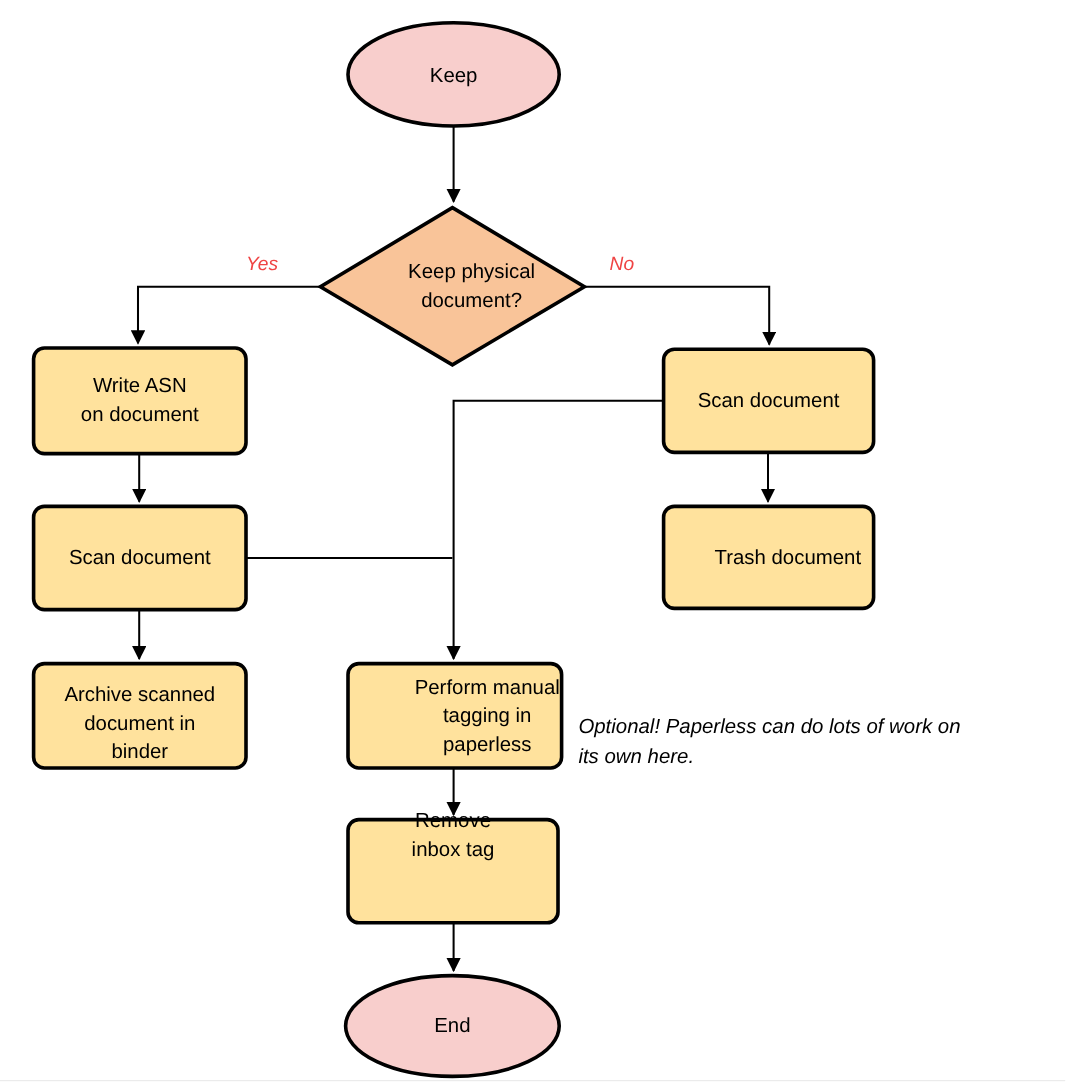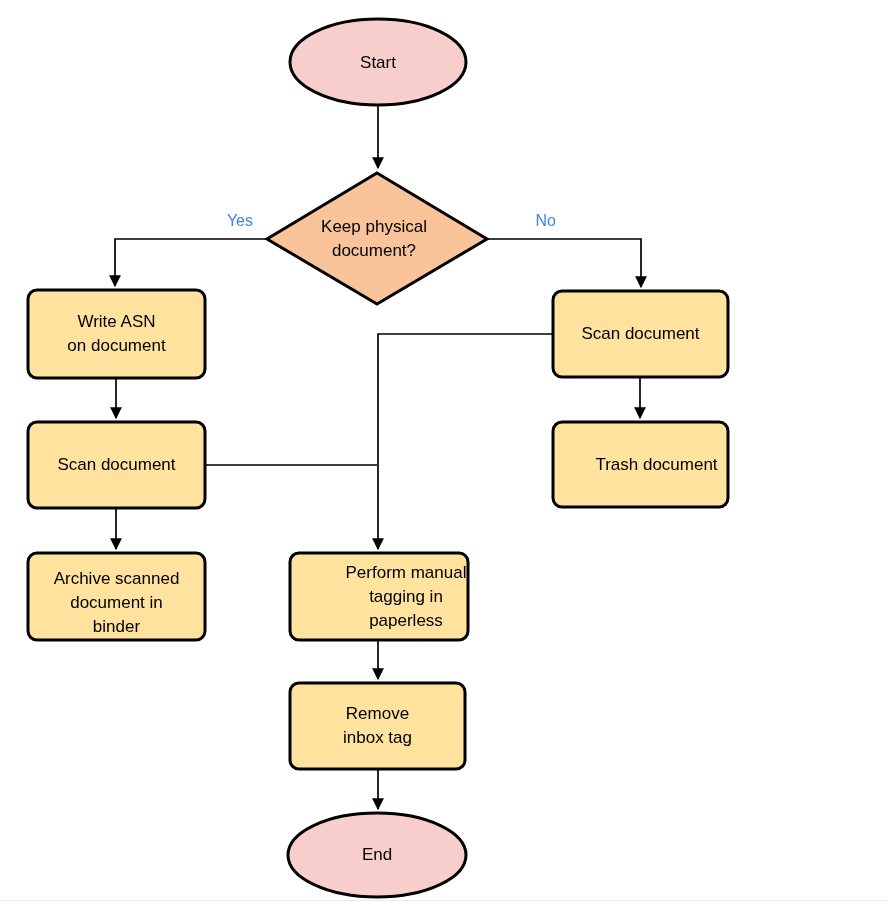--- a/index.html
+++ b/index.html
@@ -38,23 +38,24 @@
     font-size: 17px;
     line-height: 24px;
     color: #000000;
     white-space: pre-line;
     pointer-events: none;
   }
   .edge-label {
     position: absolute;
     font-size: 16px;
     line-height: 18px;
-    color: #3b82f6;
-    text-align: right;
+    color: #ef4444;
+    text-align: left;
     pointer-events: none;
+    font-style: italic;
   }
   .annotation {
     position: absolute;
     left: 482px;
     top: 593px;
     width: 402px;
     font-size: 17px;
     line-height: 25px;
     font-style: italic;
     color: #000000;
@@ -99,36 +100,38 @@
     <rect class="shape" x="28" y="290" width="177" height="88" rx="9" fill="#ffe29d"></rect>
     <rect class="shape" x="28" y="422" width="177" height="86" rx="9" fill="#ffe29d"></rect>
     <rect class="shape" x="28" y="553" width="177" height="87" rx="9" fill="#ffe29d"></rect>
     <rect class="shape" x="553" y="291" width="175" height="86" rx="9" fill="#ffe29d"></rect>
     <rect class="shape" x="553" y="422" width="175" height="85" rx="9" fill="#ffe29d"></rect>
     <rect class="shape" x="290" y="553" width="178" height="87" rx="9" fill="#ffe29d"></rect>
     <rect class="shape" x="290" y="683" width="175" height="86" rx="9" fill="#ffe29d"></rect>
     <ellipse class="shape" cx="377" cy="855" rx="89" ry="42" fill="#f8cecc"></ellipse>
   </svg>
 
-  <div class="node-label" style="left:290px; top:20px; width:176px; height:85px;">Start</div>
-  <div class="node-label" style="left:264px; top:173px; width:220px; height:131px;">Keep physical
+  <div class="node-label" style="left:290px; top:20px; width:176px; height:85px;">Keep</div>
+  <div class="node-label" style="left:283px; top:173px; width:220px; height:131px;">Keep physical
 document?</div>
   <div class="node-label" style="left:28px; top:290px; width:177px; height:88px;border-radius:30px;">Write ASN
 on document</div>
   <div class="node-label" style="left:28px; top:422px; width:177px; height:86px;">Scan document</div>
   <div class="node-label" style="left:28px; top:553px; width:177px; height:99px;">Archive scanned
 document in
 binder</div>
   <div class="node-label" style="left:553px; top:291px; width:175px; height:86px;">Scan document</div>
   <div class="node-label" style="left:553px; top:422px; width:207px; height:85px;">Trash document</div>
   <div class="node-label" style="left:290px; top:553px; width:178px; height:87px;padding-left:27px;">Perform manual
 tagging in
 paperless</div>
-  <div class="node-label" style="left:290px; top:683px; width:175px; height:86px;">Remove
+  <div class="node-label" style="left:290px; top:653px; width:175px; height:86px;">Remove
 inbox tag</div>
   <div class="node-label" style="left:288px; top:813px; width:178px; height:84px;">End</div>
 
   <div class="edge-label" style="left:205px; top:212px; width:48px;">Yes</div>
   <div class="edge-label" style="left:508px; top:212px; width:48px;">No</div>
 
+  <div class="annotation">Optional! Paperless can do lots of work on
+its own here.</div>
 
   <div class="bottom-divider"></div>
 </div>
 
 </body></html>

